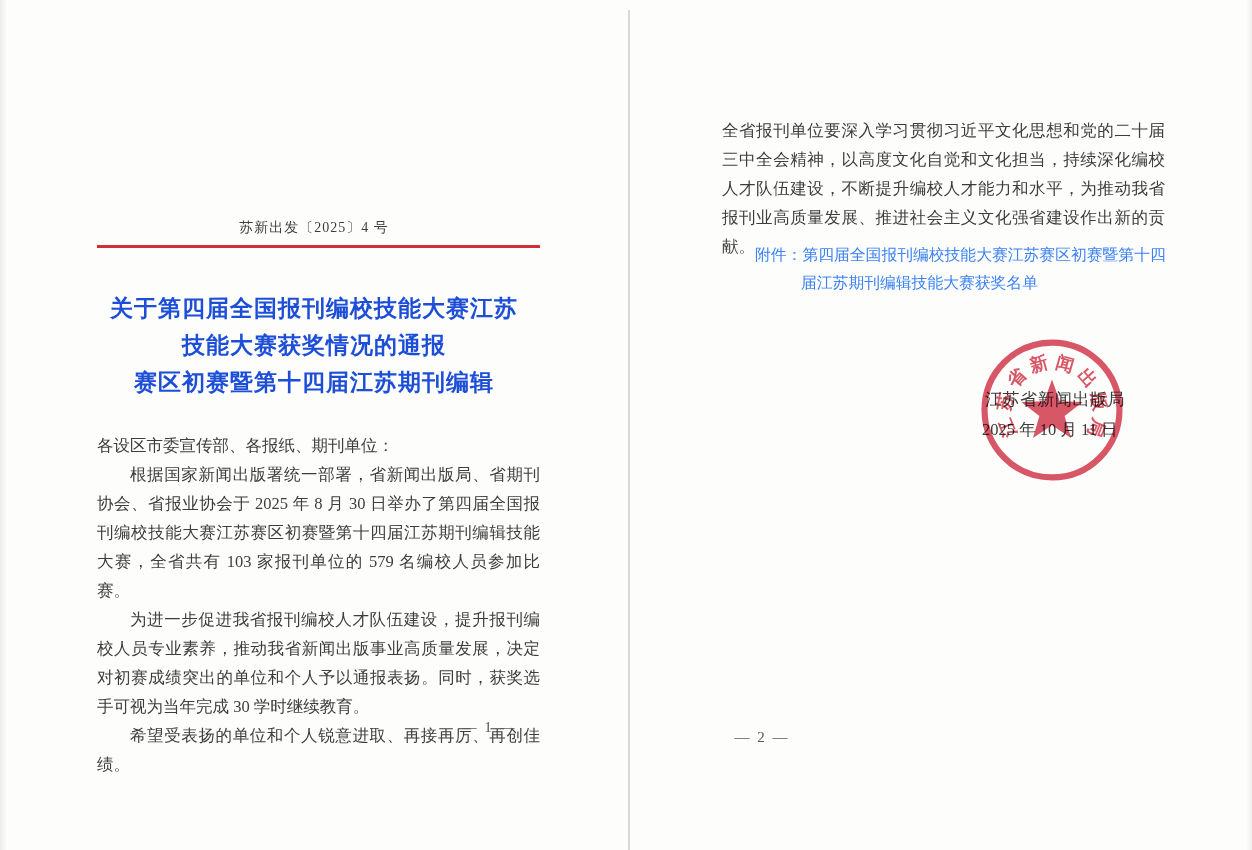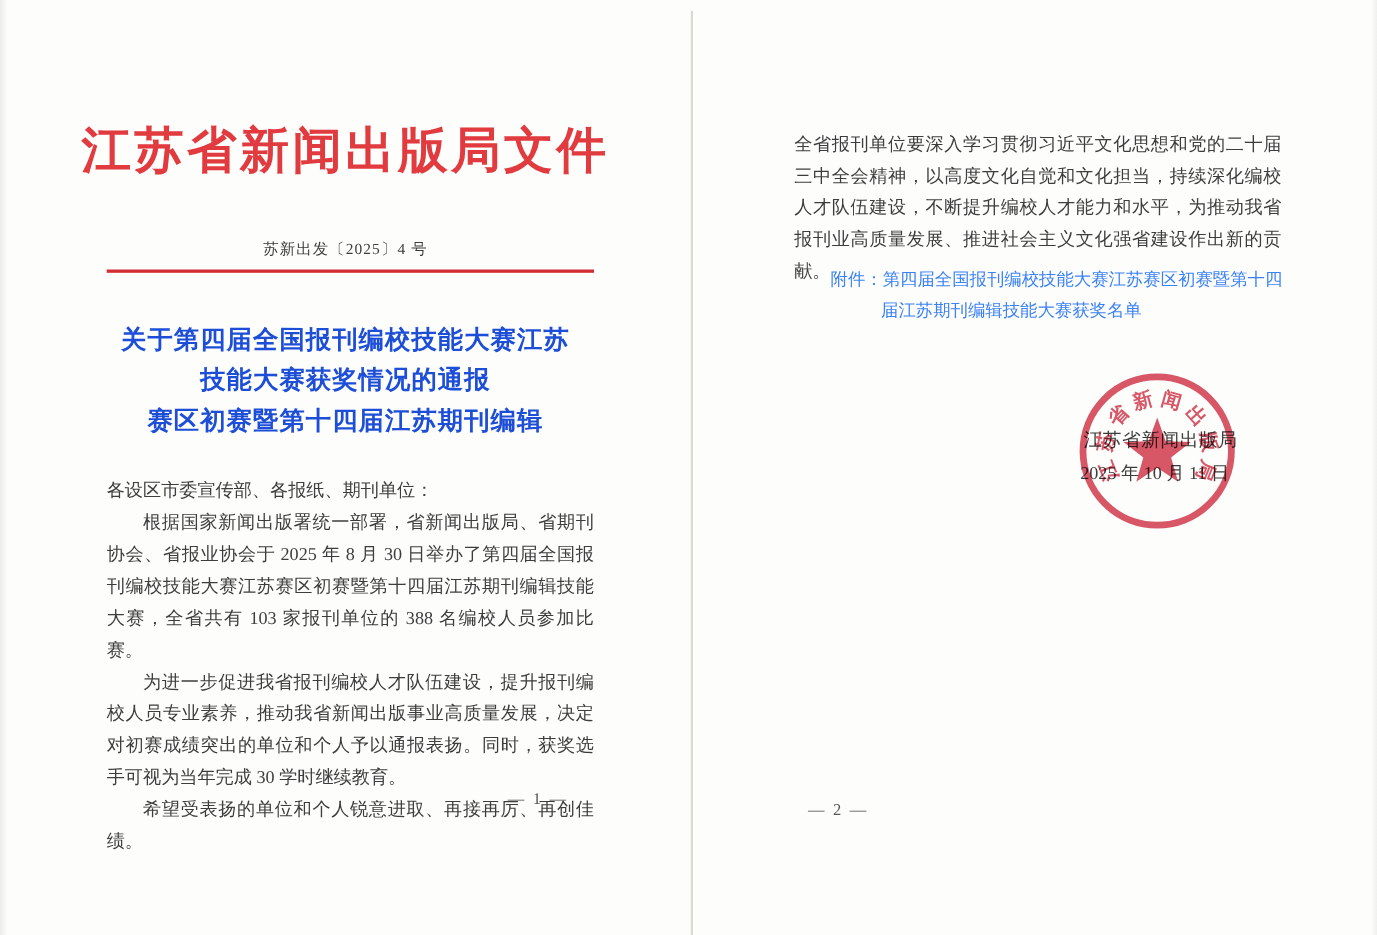--- a/index.html
+++ b/index.html
@@ -70,35 +70,34 @@
     fill:#d6495c;font-size:19px;font-weight:700;
     font-family:"Liberation Serif","DejaVu Serif",serif;
   }
 </style>
 </head>
 <body>
 
 <div class="canvas">
 
   <div class="page page-left">
-    <div class="red-header">江苏省新闻出版局文件</div>
 
     <div class="doc-number">苏新出发〔2025〕4 号</div>
 
     <div class="red-rule"></div>
 
     <div class="doc-title">
       <div>关于第四届全国报刊编校技能大赛江苏</div>
       <div>技能大赛获奖情况的通报</div>
       <div>赛区初赛暨第十四届江苏期刊编辑</div>
     </div>
 
     <div class="body-text body1">
       <p>各设区市委宣传部、各报纸、期刊单位：</p>
-      <p class="indent">根据国家新闻出版署统一部署，省新闻出版局、省期刊协会、省报业协会于 2025 年 8 月 30 日举办了第四届全国报刊编校技能大赛江苏赛区初赛暨第十四届江苏期刊编辑技能大赛，全省共有 103 家报刊单位的 388 名编校人员参加比赛。</p>
+      <p class="indent">根据国家新闻出版署统一部署，省新闻出版局、省期刊协会、省报业协会于 2025 年 8 月 30 日举办了第四届全国报刊编校技能大赛江苏赛区初赛暨第十四届江苏期刊编辑技能大赛，全省共有 103 家报刊单位的 579 名编校人员参加比赛。</p>
       <p class="indent">为进一步促进我省报刊编校人才队伍建设，提升报刊编校人员专业素养，推动我省新闻出版事业高质量发展，决定对初赛成绩突出的单位和个人予以通报表扬。同时，获奖选手可视为当年完成 30 学时继续教育。</p>
       <p class="indent">希望受表扬的单位和个人锐意进取、再接再厉、再创佳绩。</p>
     </div>
 
     <div class="pagenum pn1">— 1 —</div>
   </div>
 
   <div class="divider"></div>
 
   <div class="page page-right">

